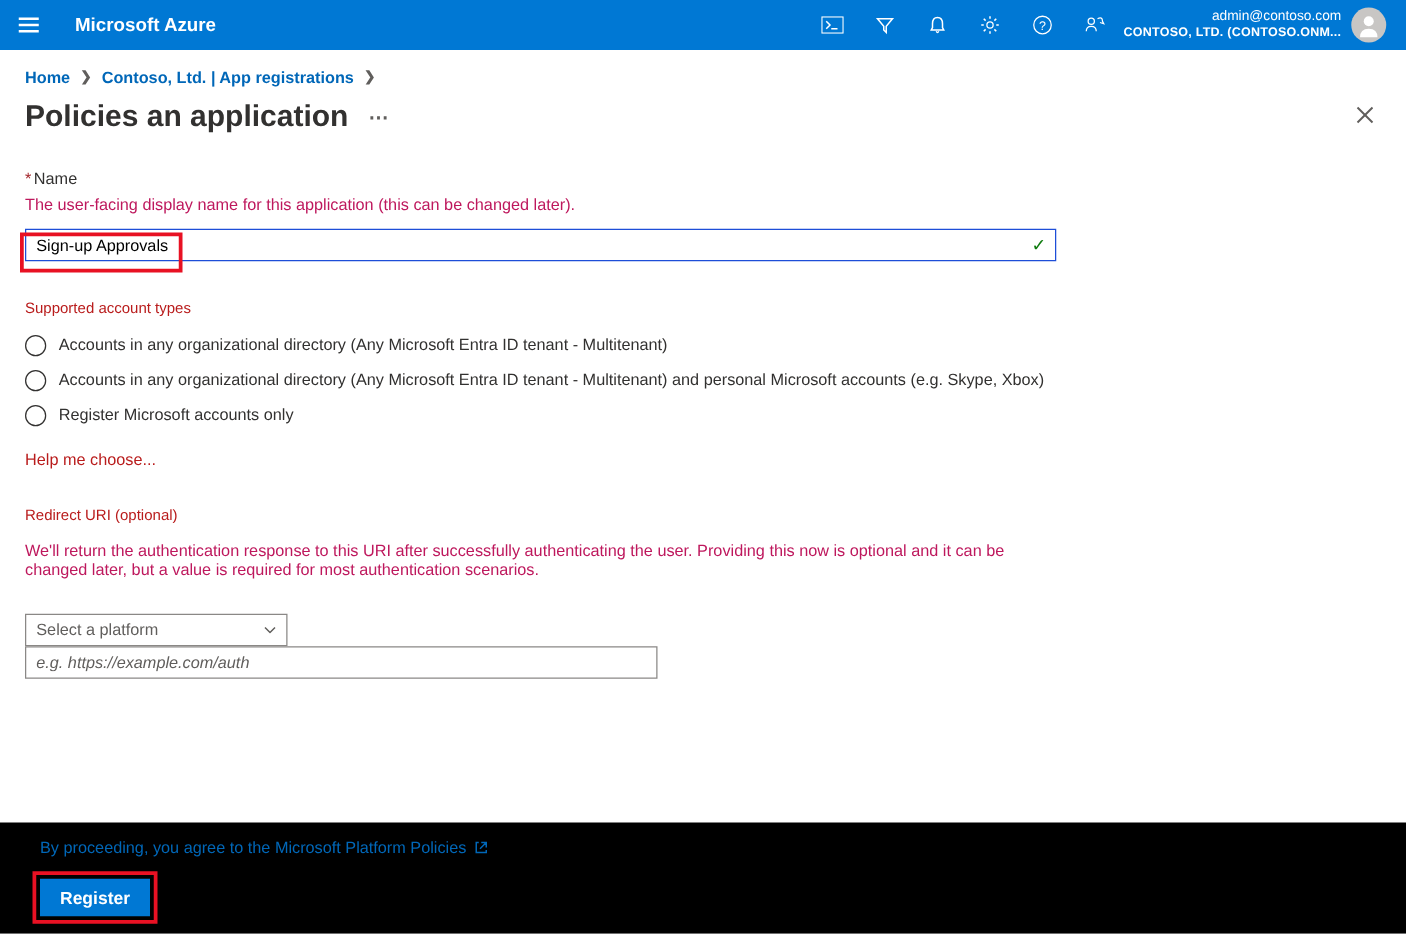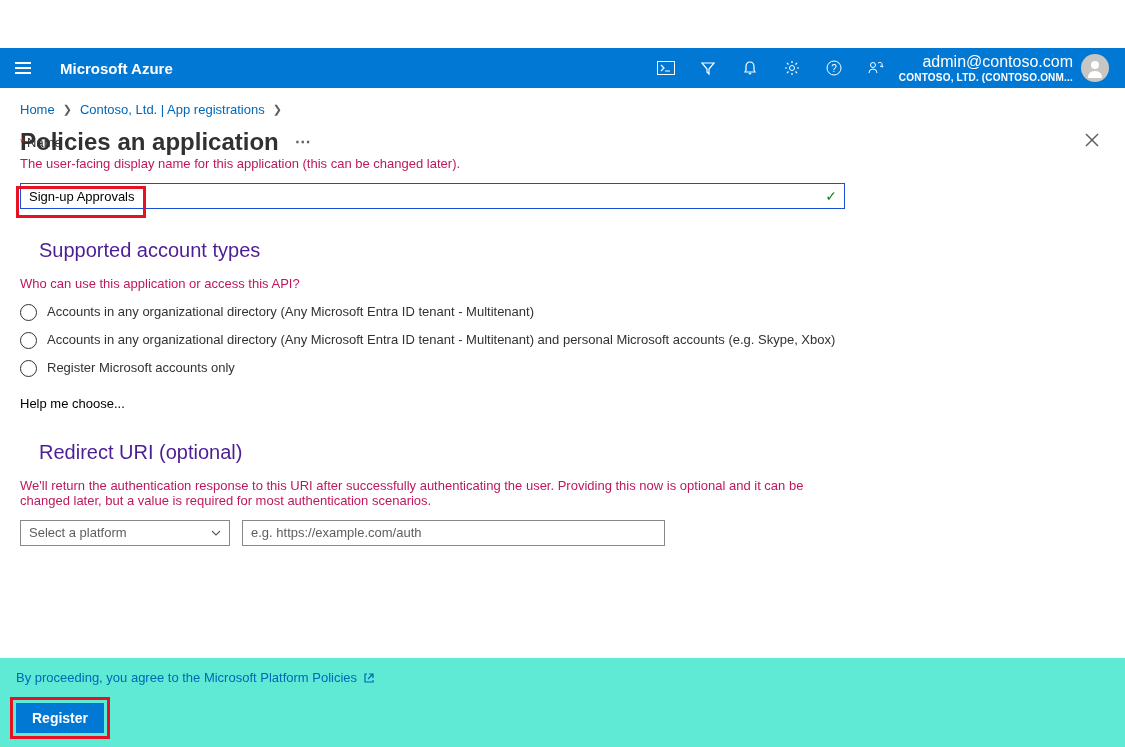--- a/index.html
+++ b/index.html
@@ -13,21 +13,20 @@
       position: relative;
     }
     
     .topbar {
       height: 40px;
       background: #0078d4;
       display: flex;
       align-items: center;
       padding: 0 10px;
       color: white;
-      margin-top: 48px;
     }
     .hamburger {
       width: 30px;
       display: flex;
       flex-direction: column;
       gap: 3px;
       padding: 5px;
       cursor: pointer;
     }
     .hamburger span {
@@ -76,39 +75,40 @@
       display: flex;
       align-items: center;
       gap: 8px;
       padding-right: 6px;
       cursor: pointer;
     }
     .user-text {
       text-align: right;
       line-height: 1.2;
     }
-    .user-email { font-size: 16px; }
+    .user-email { font-size: 11px; }
     .user-tenant { font-size: 10px; font-weight: 700; letter-spacing: 0.2px; }
     .avatar {
       width: 28px; height: 28px;
       background: #c8c6c4;
       border-radius: 50%;
       display: flex;
       align-items: center;
       justify-content: center;
     }
     .avatar svg { fill: #fff; }
 
     
     .breadcrumb {
       padding: 14px 20px 4px 20px;
       font-size: 13px;
       display: flex;
       align-items: center;
       gap: 8px;
+      font-weight: bold;
     }
     .breadcrumb a { color: #0067b8; text-decoration: none; cursor: pointer; }
     .breadcrumb .sep { color: #605e5c; font-size: 11px; }
 
     
     .page-head {
       display: flex;
       align-items: center;
       padding: 4px 20px 10px 20px;
       justify-content: space-between;
@@ -174,24 +174,23 @@
       color: #107c10;
       font-size: 14px;
     }
     .highlight-box {
       position: absolute;
       border: 3px solid #e81123;
       pointer-events: none;
     }
 
     .section-title {
-      font-size: 20px;
-      color: #4c1d95;
+      font-size: 12px;
+      color: #b91c1c;
       margin-bottom: 14px;
-      margin-left: 19px;
     }
     .radio-row {
       display: flex;
       align-items: flex-start;
       gap: 10px;
       margin-bottom: 10px;
       max-width: 820px;
     }
     .radio {
       width: 17px;
@@ -207,56 +206,57 @@
     .radio.selected::after {
       content: "";
       position: absolute;
       width: 9px; height: 9px;
       background: #0078d4;
       border-radius: 50%;
       top: 3px; left: 3px;
     }
     .radio-label { font-size: 13px; line-height: 1.4; cursor: pointer; }
 
-    .link { color: #000000; font-size: 13px; cursor: pointer; }
+    .link { color: #b91c1c; font-size: 13px; cursor: pointer; }
 
     .platform-row {
       display: flex;
-      gap: 12px;
-      margin-top: 12px;
+      margin-top: 28px;
+      flex-direction: column;
     }
     .platform-select {
       width: 210px;
       height: 26px;
       border: 1px solid #8a8886;
       padding: 0 8px;
       font-size: 13px;
       color: #605e5c;
       display: flex;
       align-items: center;
       justify-content: space-between;
       cursor: pointer;
       background: white;
     }
     .uri-input {
-      width: 423px;
+      width: 506px;
       height: 26px;
       border: 1px solid #8a8886;
       padding: 0 8px;
       font-size: 13px;
       color: #605e5c;
+      font-style: italic;
     }
     .uri-input::placeholder { color: #605e5c; }
 
     
     .footer {
       position: absolute;
       bottom: 0; left: 0; right: 0;
-      padding: 12px 20px 14px 16px;
-      background: #5eead4;
+      padding: 12px 20px 14px 32px;
+      background: #000000;
     }
     .policy-line {
       font-size: 13px;
       color: #0067b8;
       margin-bottom: 18px;
       display: flex;
       align-items: center;
       gap: 6px;
       cursor: pointer;
     }
@@ -360,21 +360,20 @@
     <div class="field-desc">The user-facing display name for this application (this can be changed later).</div>
     <div class="name-input-wrap">
       <input class="name-input" type="text" value="Sign-up Approvals" style="">
       <span class="name-input-check">✓</span>
     </div>
     <div class="highlight-box" style="top:51px; left:-4px; width:130px; height:32px;"></div>
   </div>
 
   <div class="field-row">
     <div class="section-title">Supported account types</div>
-    <div class="field-desc">Who can use this application or access this API?</div>
 
     <div class="radio-row">
       <div class="radio"></div>
       <div class="radio-label">Accounts in any organizational directory (Any Microsoft Entra ID tenant - Multitenant)</div>
     </div>
     <div class="radio-row">
       <div class="radio"></div>
       <div class="radio-label">Accounts in any organizational directory (Any Microsoft Entra ID tenant - Multitenant) and personal Microsoft accounts (e.g. Skype, Xbox)</div>
     </div>
     <div class="radio-row">

